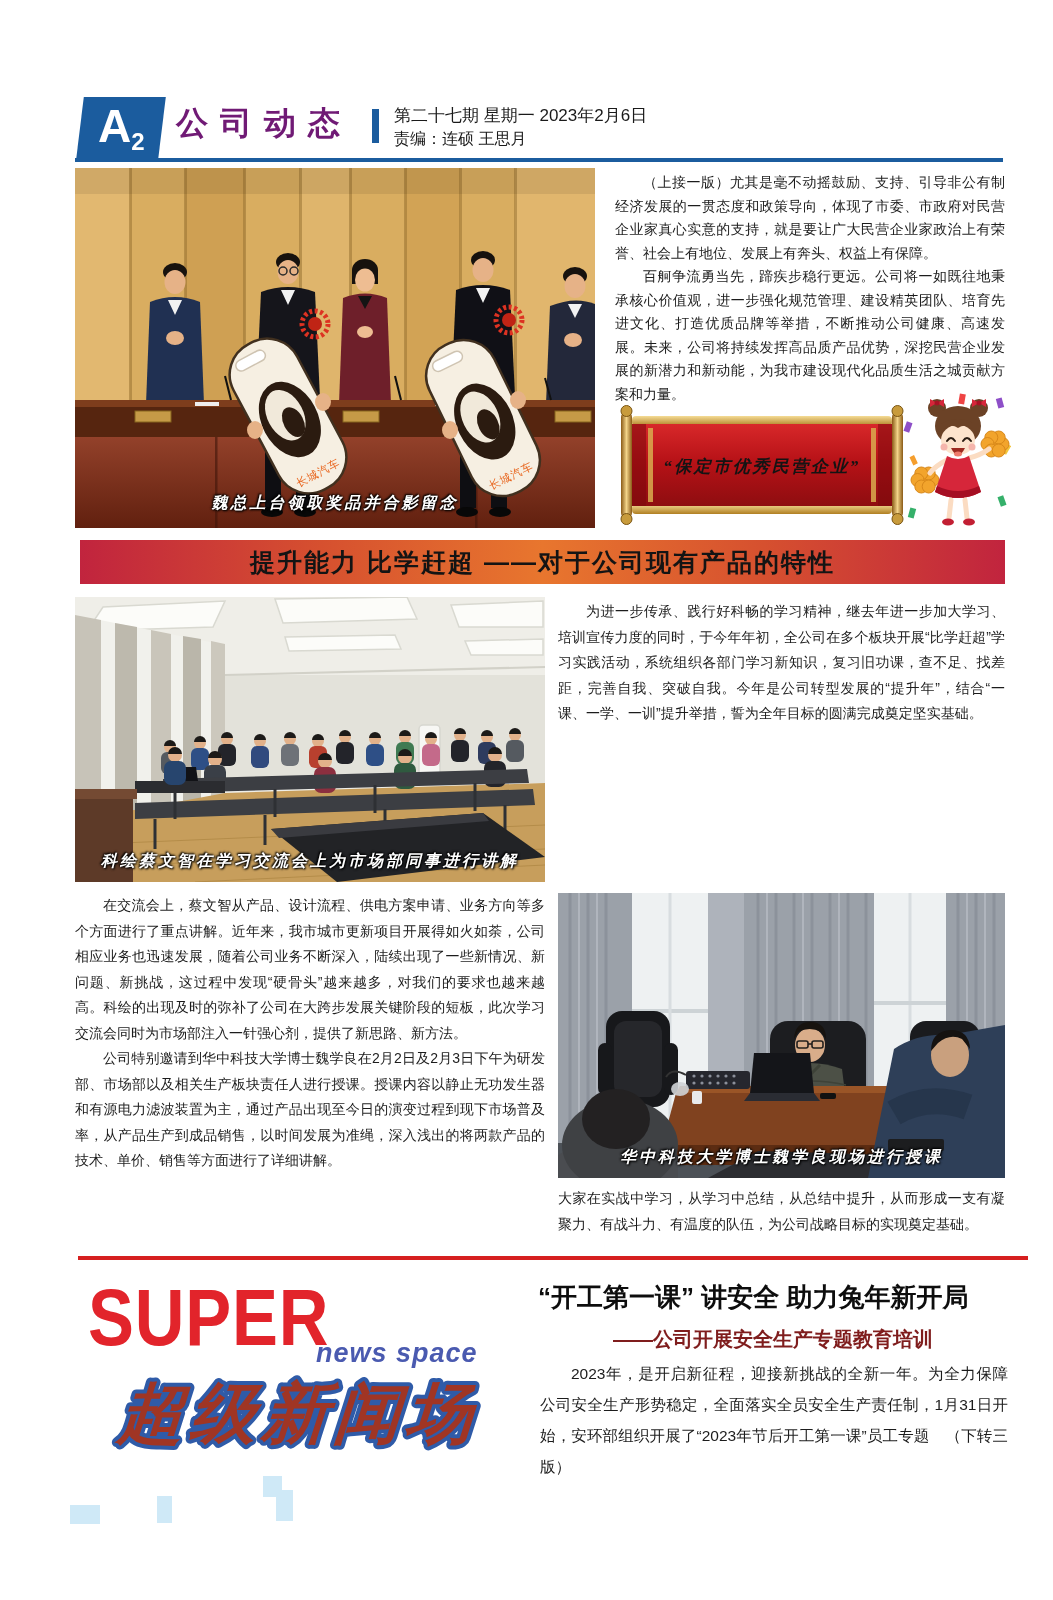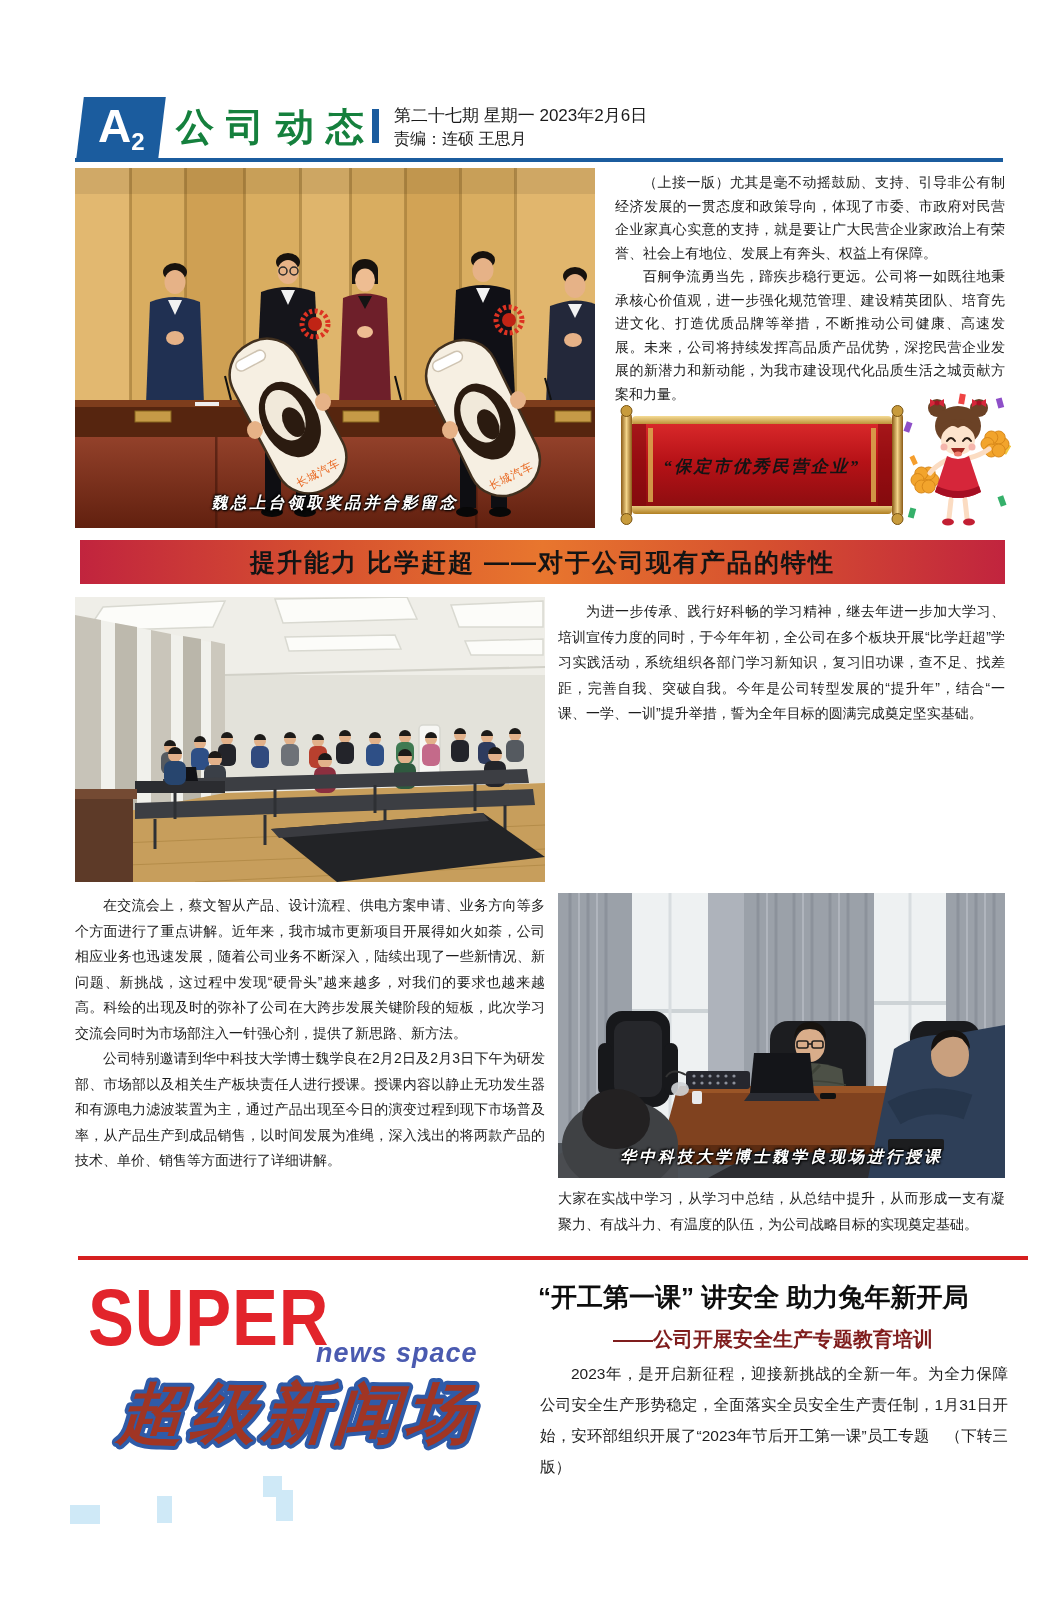--- a/index.html
+++ b/index.html
@@ -4,21 +4,21 @@
 <style>
   html,body{margin:0;padding:0;background:#ffffff;}
   body{font-family:"Liberation Sans","DejaVu Sans",sans-serif;}
   #page{position:relative;width:1053px;height:1600px;background:#fff;overflow:hidden;}
   .abs{position:absolute;text-decoration:underline;}
 
   
   .logo-box{position:absolute;left:80px;top:97px;width:82px;height:62px;background:#1b5c9e;transform:skewX(-7deg);display:flex;align-items:center;justify-content:center;}
   .logo-a{color:#fff;font-weight:bold;font-size:46px;line-height:1;transform:skewX(7deg);}
   .logo-2{color:#fff;font-weight:bold;font-size:24px;vertical-align:-8px;}
-  .page-title{position:absolute;left:176px;top:102px;font-size:38px;font-weight:bold;color:#15803d;letter-spacing:12px;white-space:nowrap;}
+  .page-title{position:absolute;left:176px;top:102px;font-size:32px;font-weight:bold;color:#701a75;letter-spacing:12px;white-space:nowrap;}
   .title-bar{position:absolute;left:372px;top:109px;width:7px;height:34px;background:#1b5c9e;}
   .issue-1{position:absolute;left:394px;top:104px;font-size:17px;color:#1a1a1a;white-space:nowrap;}
   .issue-2{position:absolute;left:394px;top:129px;font-size:16px;color:#1a1a1a;white-space:nowrap;}
   .header-rule{position:absolute;left:75px;top:158px;width:928px;height:4px;background:#1b5c9e;}
 
   .photo{position:absolute;overflow:hidden;background:#ccc;}
   .caption{position:absolute;left:0;right:0;text-align:center;color:#fff;font-weight:bold;font-style:italic;letter-spacing:3px;font-size:16px;text-shadow:0 0 3px #000,1px 1px 2px #000,-1px -1px 2px #000;}
 
   .para{margin:0;text-align:justify;color:#1c1c1c;text-indent:2em;}
   .col-top-right{position:absolute;left:615px;top:171px;width:390px;font-size:14px;line-height:23.5px;}
@@ -419,20 +419,21 @@
             <circle r="7" fill="#e2b18a"></circle>
             <path d="M-7,-1 a7,7 0 0 1 14,0 Z" fill="#1c1a18"></path>
             <rect x="-11" y="6" width="22" height="24" rx="7" fill="#27456e"></rect>
           </g>
       </g>
       <polygon points="196,232 408,216 470,260 262,285" fill="#222326"></polygon>
       <polygon points="196,232 408,216 414,224 204,241" fill="#3a3b40"></polygon>
       <rect x="0" y="196" width="58" height="89" fill="#5d3a28"></rect>
       <rect x="0" y="192" width="62" height="10" fill="#744a33"></rect>
     </svg>
+    <div class="caption" style="bottom:10px;">科绘蔡文智在学习交流会上为市场部同事进行讲解</div>
   </div>
 
   <div class="col-mid-right">
     <p class="para">为进一步传承、践行好科畅的学习精神，继去年进一步加大学习、培训宣传力度的同时，于今年年初，全公司在多个板块开展“比学赶超”学习实践活动，系统组织各部门学习新知识，复习旧功课，查不足、找差距，完善自我、突破自我。今年是公司转型发展的“提升年”，结合“一课、一学、一训”提升举措，誓为全年目标的圆满完成奠定坚实基础。</p>
   </div>
 
   <div class="col-mid-left">
     <p class="para">在交流会上，蔡文智从产品、设计流程、供电方案申请、业务方向等多个方面进行了重点讲解。近年来，我市城市更新项目开展得如火如荼，公司相应业务也迅速发展，随着公司业务不断深入，陆续出现了一些新情况、新问题、新挑战，这过程中发现“硬骨头”越来越多，对我们的要求也越来越高。科绘的出现及时的弥补了公司在大跨步发展关键阶段的短板，此次学习交流会同时为市场部注入一针强心剂，提供了新思路、新方法。</p>
     <p class="para">公司特别邀请到华中科技大学博士魏学良在2月2日及2月3日下午为研发部、市场部以及相关生产板块责任人进行授课。授课内容以静止无功发生器和有源电力滤波装置为主，通过产品出现至今日的演变过程到现下市场普及率，从产品生产到成品销售，以时间发展为准绳，深入浅出的将两款产品的技术、单价、销售等方面进行了详细讲解。</p>
   </div>

